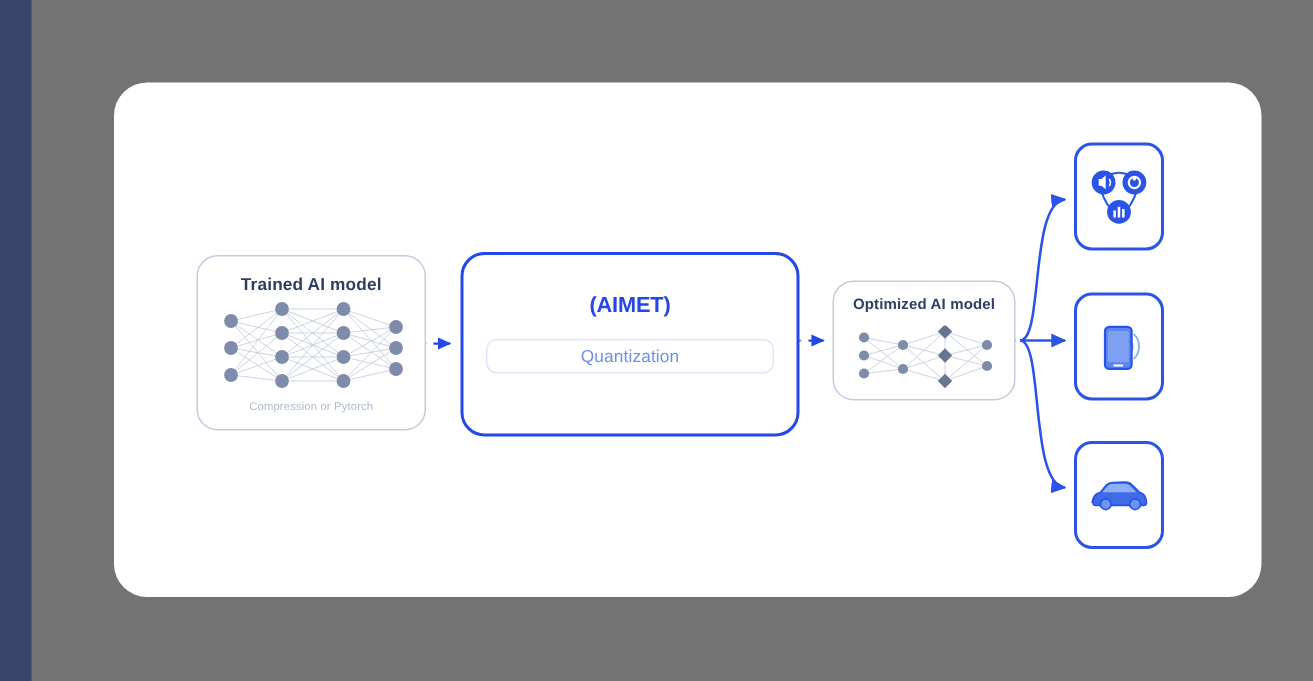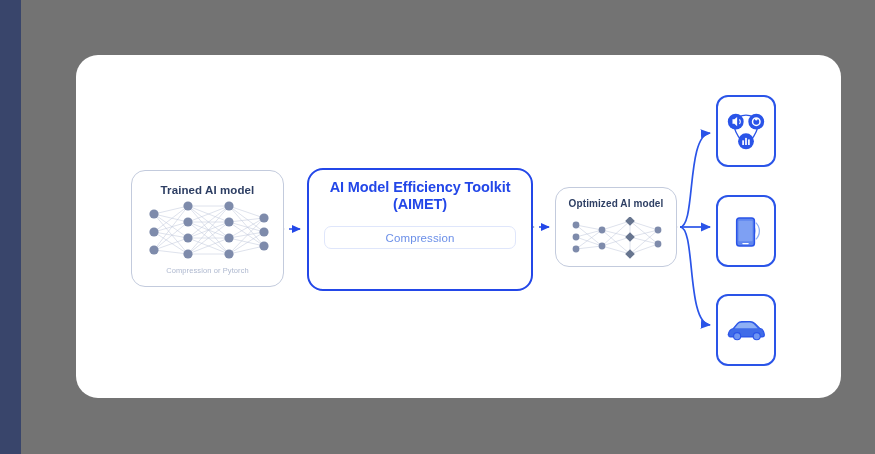--- a/index.html
+++ b/index.html
@@ -216,25 +216,25 @@
             <circle cx="119" cy="32" r="4.6"></circle>
             <circle cx="119" cy="46" r="4.6"></circle>
         </g>
       </svg>
 
       <div class="box-sub">Compression or Pytorch</div>
     </div>
 
     <div id="aimet-box">
       <div id="aimet-title">
-        <span>AI Model Efficiency Toolkit</span><br>
+        <br>
         <span>(AIMET)</span>
       </div>
       <div class="aimet-pill" id="pill-compression">
-        <span>Compression</span>
+        <span>Quantization</span>
       </div>
     </div>
 
     <div class="node-box" id="optimized-box">
       <div class="box-title">Optimized AI model</div>
 
       <svg class="nn-svg" style="left:14px; top:29px;" width="94" height="42" viewBox="0 0 94 42">
         <g stroke="#c2cadd" stroke-width="0.55" fill="none">
           <path d="M6,8 L32,13 M6,8 L32,29"></path>
           <path d="M6,20 L32,13 M6,20 L32,29"></path>

